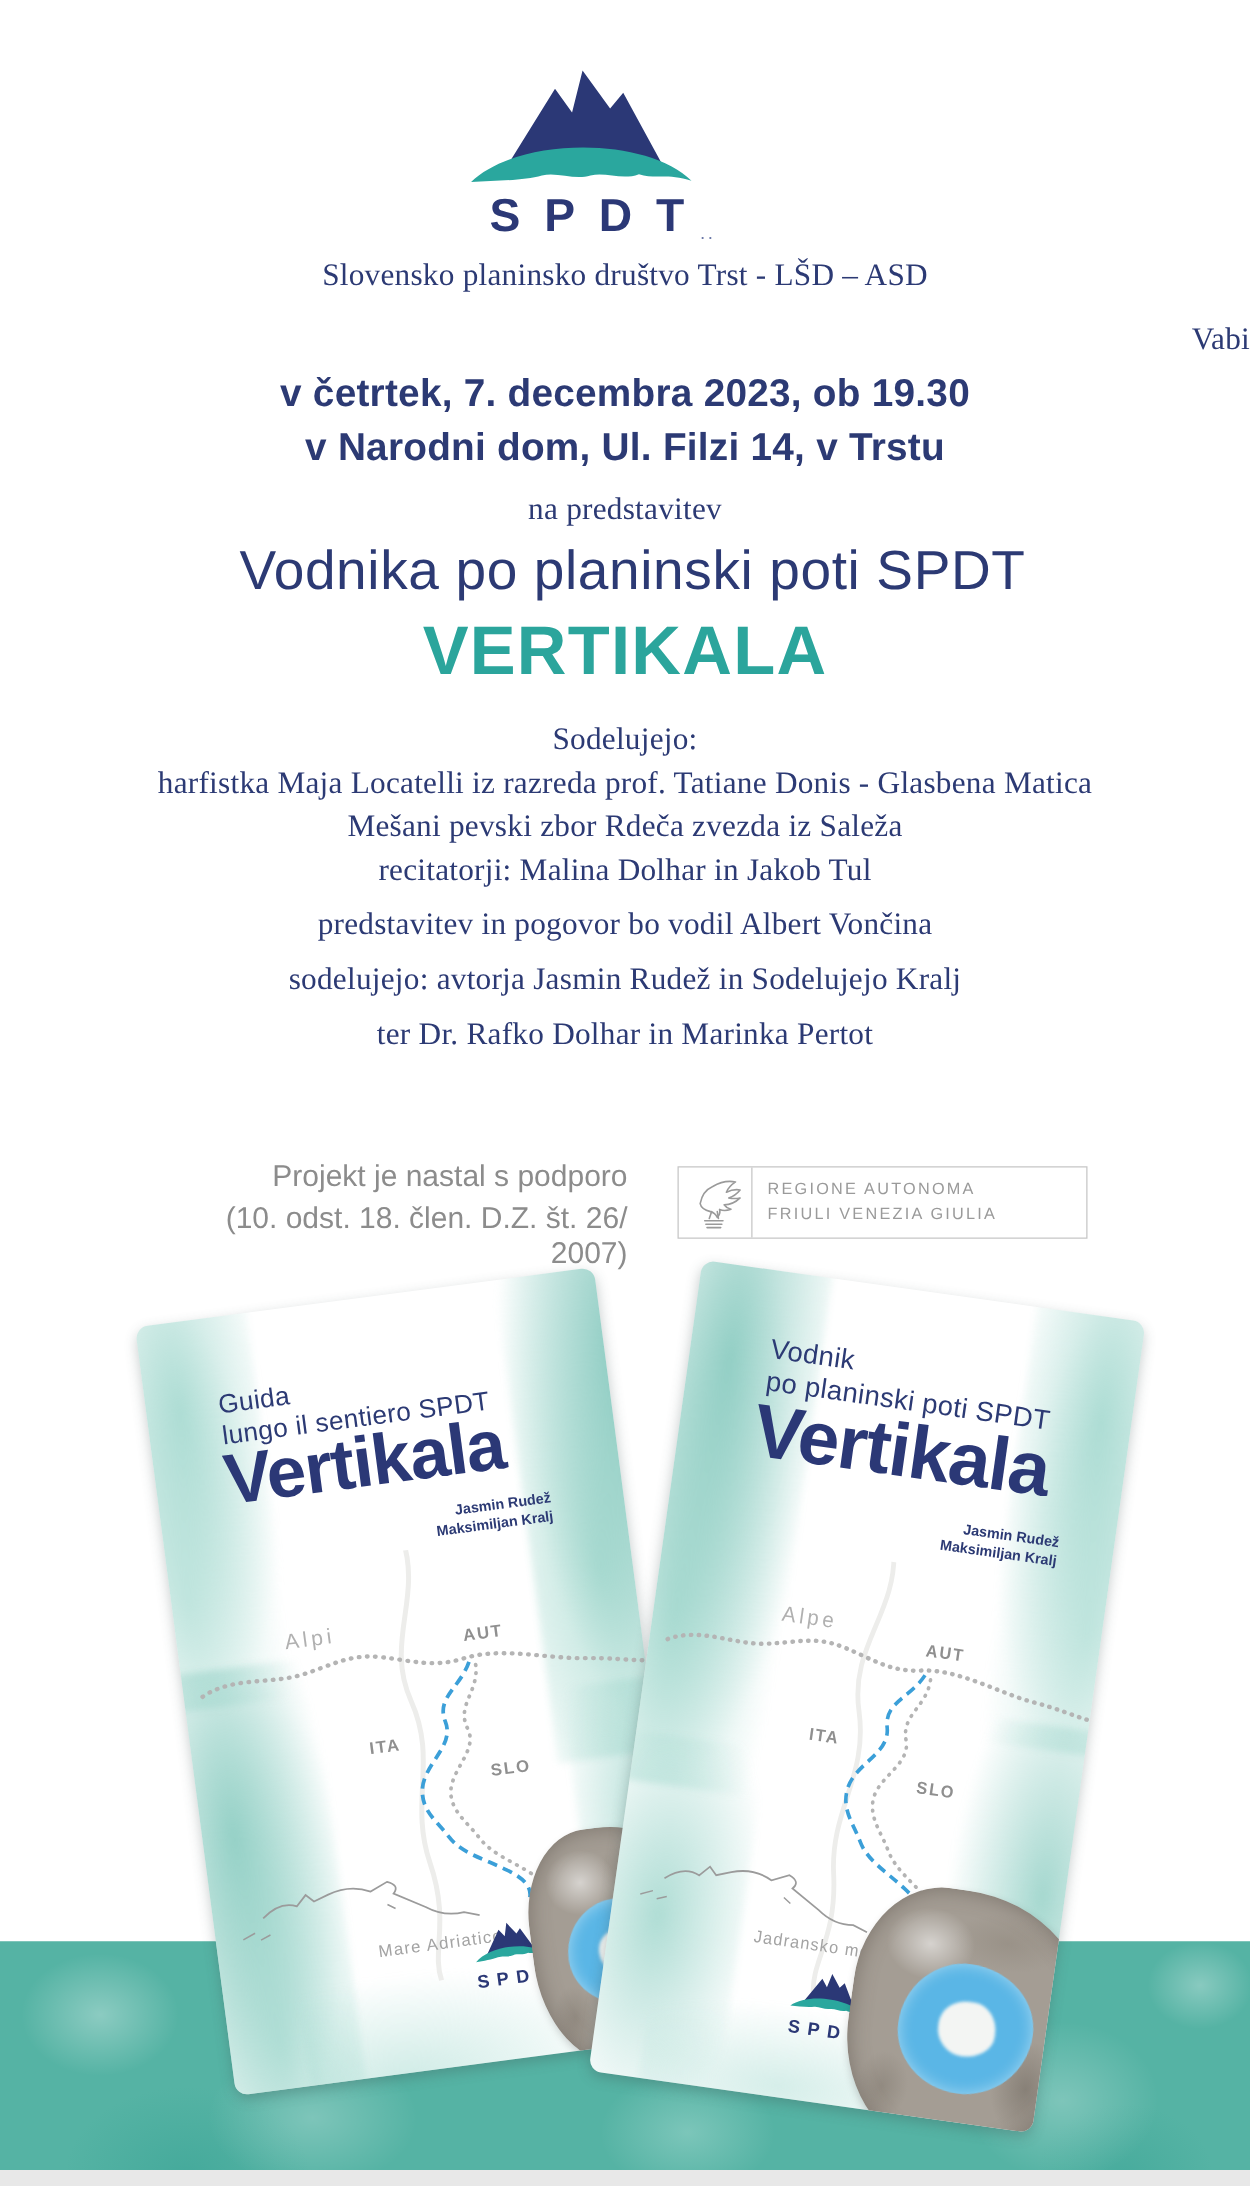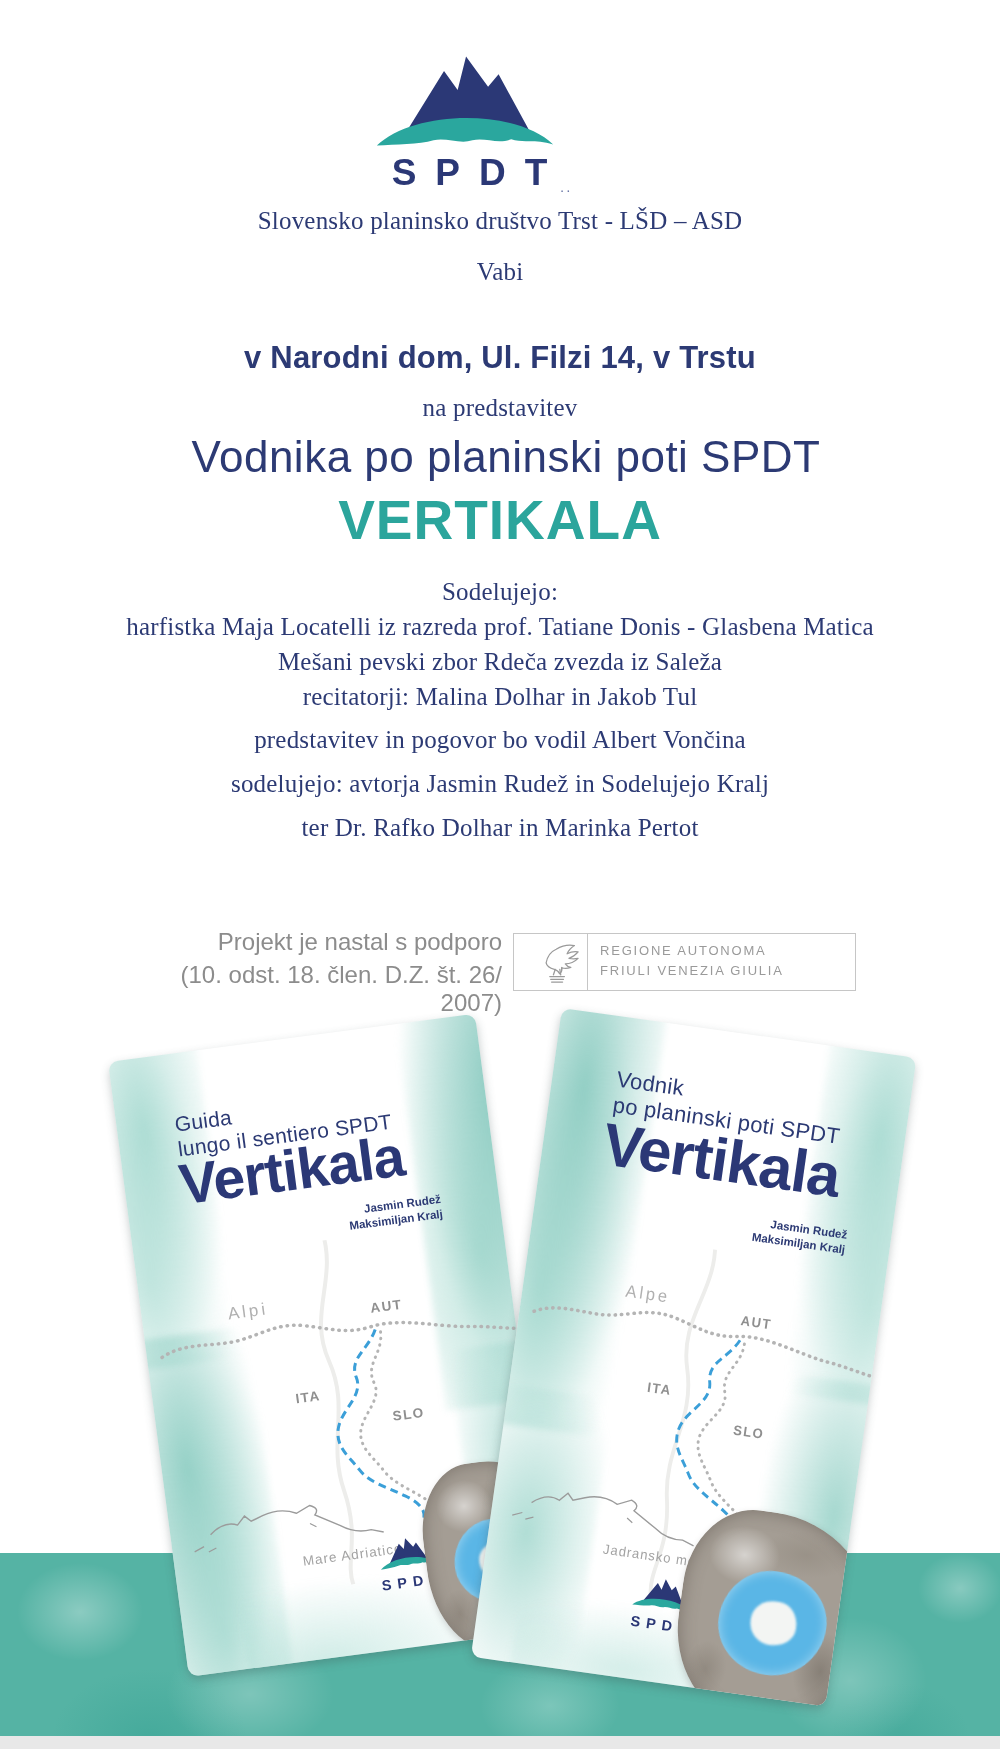--- a/index.html
+++ b/index.html
@@ -68,37 +68,38 @@
   <div class="abs" style="left:360px;top:48px;width:210px;height:106px;">
     <svg width="210" height="106" viewBox="0 0 200 101">
       <path d="M44,80 L80,22 L93,40 L101,8 L122,37 L132,25 L162,80 Z" fill="#2b3876"></path>
       <path d="M16,93 C52,58 150,58 184,92 C166,86 156,91 144,87 C131,92 119,85 107,88 C95,92 82,85 70,88 C56,92 34,92 16,93 Z" fill="#2aa79e"></path>
     </svg>
   </div>
   <div class="abs brand" style="left:360px;top:152px;width:210px;text-align:center;padding-left:14px;">SPDT</div>
   <div class="abs brandmark" style="left:560px;top:178px;">..</div>
 
   <div class="abs cline t25 navy" style="top:207px;">Slovensko planinsko društvo Trst - LŠD – ASD</div>
-  <div class="abs cline t25 navy" style="top:258px;">Vabi</div>
+  <div class="abs cline t25 navy" style="top:258px;text-align:right;">Vabi</div>
+  <div class="abs cline t31b navy" style="top:297px;">v četrtek, 7. decembra 2023, ob 19.30</div>
   <div class="abs cline t31b navy" style="top:340px;">v Narodni dom, Ul. Filzi 14, v Trstu</div>
   <div class="abs cline t25 navy" style="top:394px;">na predstavitev</div>
   <div class="abs cline title-line navy" style="top:432px;">Vodnika po planinski poti SPDT</div>
   <div class="abs cline title-emph" style="top:488px;">VERTIKALA</div>
 
   <div class="abs cline t25 navy" style="top:578px;">Sodelujejo:</div>
   <div class="abs cline t25 navy" style="top:613px;">harfistka Maja Locatelli iz razreda prof. Tatiane Donis - Glasbena Matica</div>
   <div class="abs cline t25 navy" style="top:648px;">Mešani pevski zbor Rdeča zvezda iz Saleža</div>
   <div class="abs cline t25 navy" style="top:726px;">predstavitev in pogovor bo vodil Albert Vončina</div>
   <div class="abs cline t25 navy" style="top:683px;">recitatorji: Malina Dolhar in Jakob Tul</div>
   <div class="abs cline t25 navy" style="top:770px;">sodelujejo: avtorja Jasmin Rudež in Sodelujejo Kralj</div>
   <div class="abs support-txt" style="left:140px;top:928px;width:362px;text-align:right;">Projekt je nastal s podporo</div>
 
   <div class="abs cline t25 navy" style="top:814px;">ter Dr. Rafko Dolhar in Marinka Pertot</div>
   <div class="abs support-txt" style="left:140px;top:961px;width:362px;text-align:right;">(10. odst. 18. člen. D.Z. št. 26/ 2007)</div>
-  <div class="abs region-box" style="left:513px;top:933px;width:326px;height:56px;padding-left:15px;">
+  <div class="abs region-box" style="left:542px;top:933px;width:326px;height:56px;">
     <div class="region-eagle">
       <svg width="42" height="46" viewBox="0 0 46 50">
         <g stroke="#9a9a9a" fill="none" stroke-width="1.4" stroke-linejoin="round" stroke-linecap="round">
           <path d="M10,26 q2,-11 11,-15 q10,-6 20,-4 q-6,4 -8,9 q6,-3 12,-2 q-4,5 -10,7 q5,1 10,0 q-6,6 -14,6 q2,3 6,4 q-6,2 -10,0 q1,4 -2,7 q-2,-4 -6,-5 q-8,-2 -9,-7 Z"></path>
           <path d="M20,33 l-2,6 m7,-6 l1,6"></path>
           <path d="M14,41 h16 m-15,3 h14 m-13,3 h12"></path>
         </g>
       </svg>
     </div>
     <div class="region-text">

